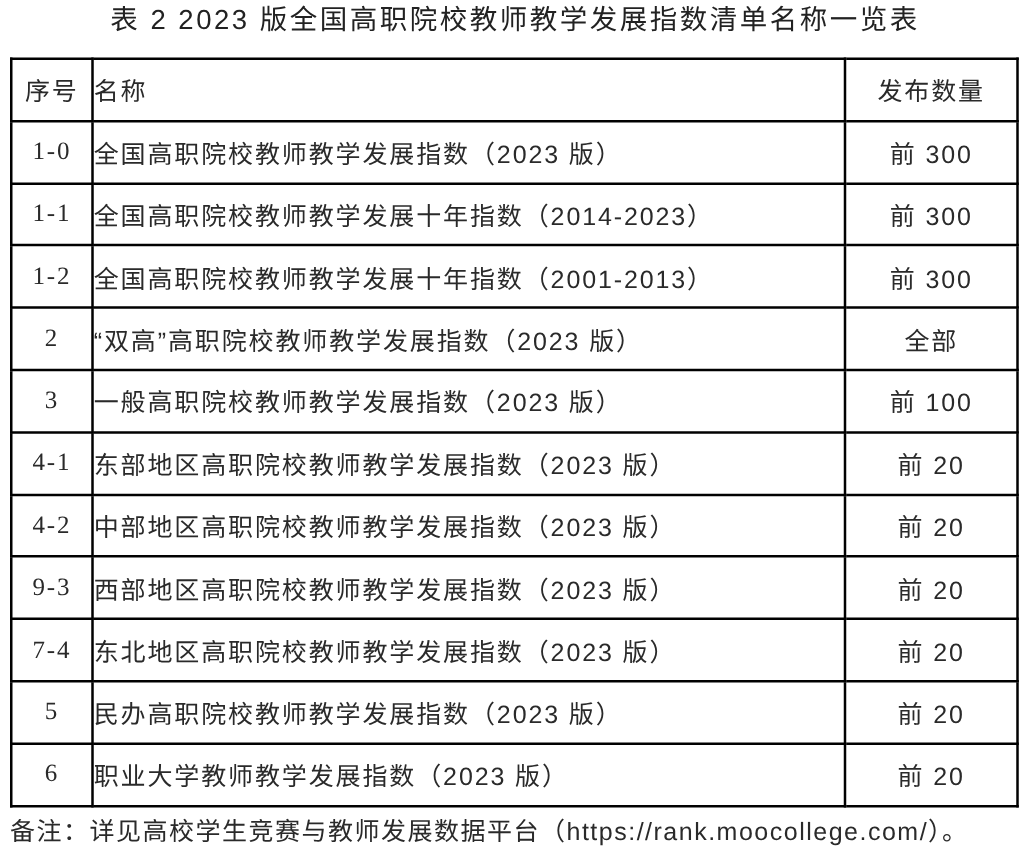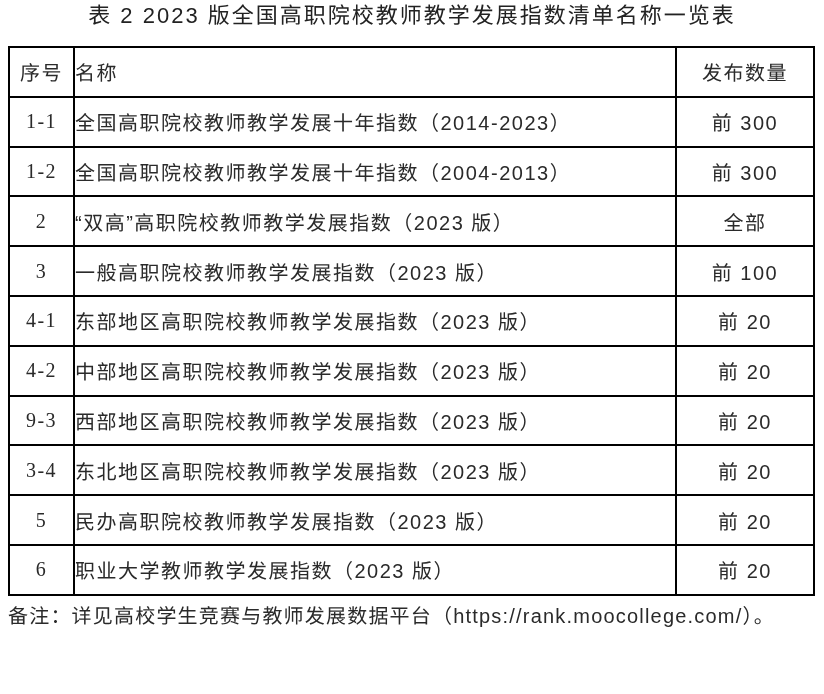--- a/index.html
+++ b/index.html
@@ -82,30 +82,35 @@
 
   <table class="index-table">
     <thead>
       <tr>
         <th class="header-serial">序号</th>
         <th class="header-name">名称</th>
         <th class="header-count">发布数量</th>
       </tr>
     </thead>
     <tbody>
+    <tr>
+      <td class="cell-serial">1-0</td>
+      <td class="cell-name">全国高职院校教师教学发展指数（2023 版）</td>
+      <td class="cell-count">前 300</td>
+    </tr>
 
     <tr>
       <td class="cell-serial">1-1</td>
       <td class="cell-name">全国高职院校教师教学发展十年指数（2014-2023）</td>
       <td class="cell-count">前 300</td>
     </tr>
 
     <tr>
       <td class="cell-serial">1-2</td>
-      <td class="cell-name">全国高职院校教师教学发展十年指数（2004-2013）</td>
+      <td class="cell-name">全国高职院校教师教学发展十年指数（2001-2013）</td>
       <td class="cell-count">前 300</td>
     </tr>
 
     <tr>
       <td class="cell-serial">2</td>
       <td class="cell-name">“双高”高职院校教师教学发展指数（2023 版）</td>
       <td class="cell-count">全部</td>
     </tr>
 
     <tr>
@@ -126,21 +131,21 @@
       <td class="cell-count">前 20</td>
     </tr>
 
     <tr>
       <td class="cell-serial">9-3</td>
       <td class="cell-name">西部地区高职院校教师教学发展指数（2023 版）</td>
       <td class="cell-count">前 20</td>
     </tr>
 
     <tr>
-      <td class="cell-serial">3-4</td>
+      <td class="cell-serial">7-4</td>
       <td class="cell-name">东北地区高职院校教师教学发展指数（2023 版）</td>
       <td class="cell-count">前 20</td>
     </tr>
 
     <tr>
       <td class="cell-serial">5</td>
       <td class="cell-name">民办高职院校教师教学发展指数（2023 版）</td>
       <td class="cell-count">前 20</td>
     </tr>
 

